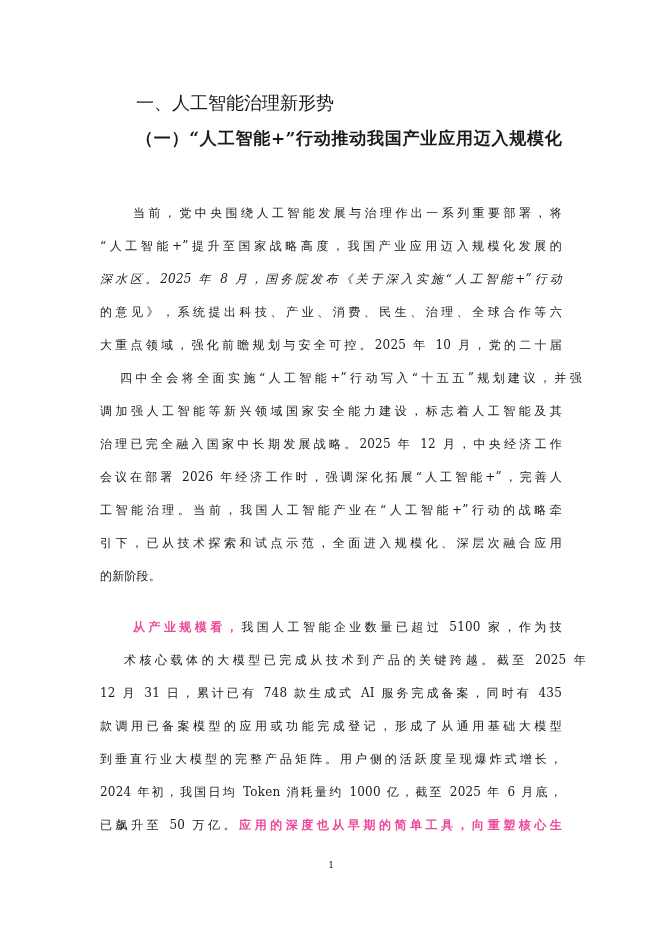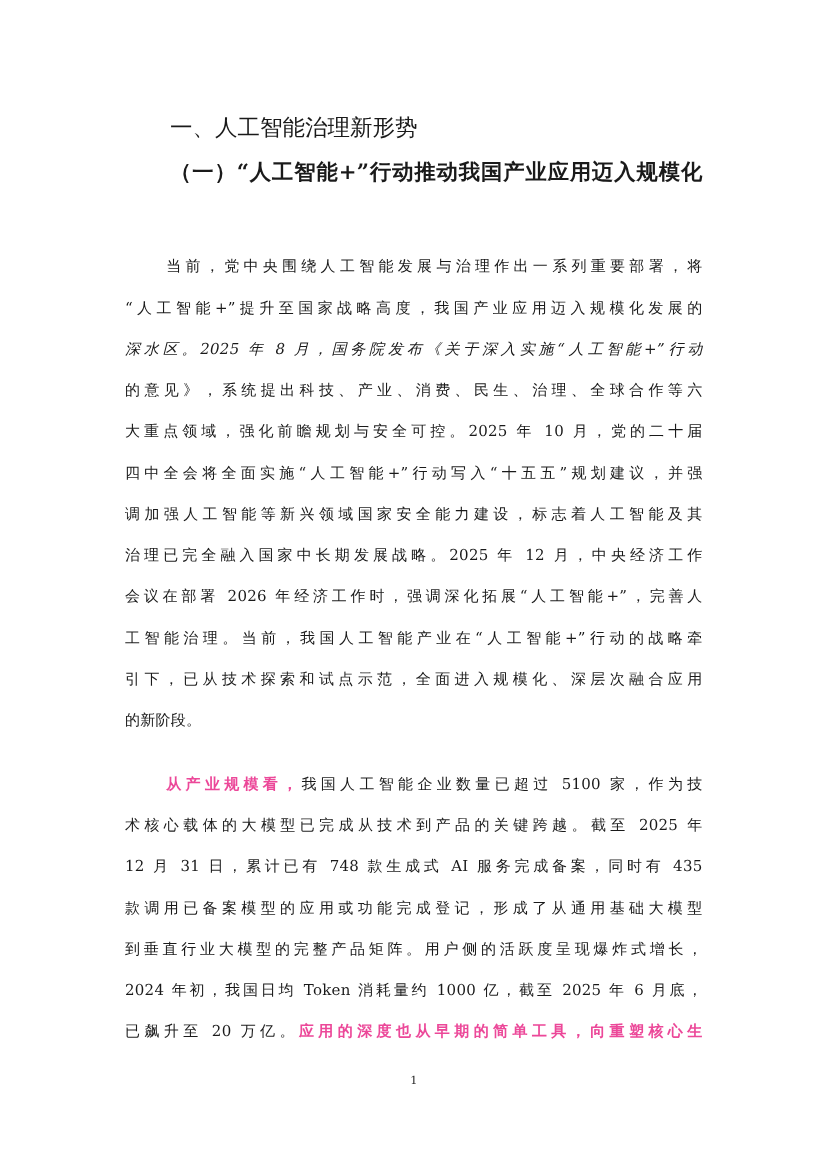--- a/index.html
+++ b/index.html
@@ -25,30 +25,30 @@
 
   <div class="h1">一、人工智能治理新形势</div>
 
   <div class="line h2 first" style="top:128px;">（一）“人工智能+”行动推动我国产业应用迈入规模化</div>
 
   <div class="line indent" style="top:203px;">当前，党中央围绕人工智能发展与治理作出一系列重要部署，将</div>
   <div class="line" style="top:236px;">“人工智能+”提升至国家战略高度，我国产业应用迈入规模化发展的</div>
   <div class="line" style="top:269px;font-style:italic;">深水区。2025 年 8 月，国务院发布《关于深入实施“人工智能+”行动</div>
   <div class="line" style="top:302px;">的意见》，系统提出科技、产业、消费、民生、治理、全球合作等六</div>
   <div class="line" style="top:335px;">大重点领域，强化前瞻规划与安全可控。2025 年 10 月，党的二十届</div>
-  <div class="line" style="top:368px;">四中全会将全面实施“人工智能+”行动写入“十五五”规划建议，并强</div>
+  <div class="line" style="top:368px;margin-left:20px;">四中全会将全面实施“人工智能+”行动写入“十五五”规划建议，并强</div>
   <div class="line" style="top:401px;">调加强人工智能等新兴领域国家安全能力建设，标志着人工智能及其</div>
   <div class="line" style="top:434px;">治理已完全融入国家中长期发展战略。2025 年 12 月，中央经济工作</div>
   <div class="line" style="top:467px;">会议在部署 2026 年经济工作时，强调深化拓展“人工智能+”，完善人</div>
   <div class="line" style="top:500px;">工智能治理。当前，我国人工智能产业在“人工智能+”行动的战略牵</div>
   <div class="line" style="top:533px;">引下，已从技术探索和试点示范，全面进入规模化、深层次融合应用</div>
   <div class="line last" style="top:566px;">的新阶段。</div>
 
   <div class="line indent" style="top:617px;"><span class="b">从产业规模看，</span><span>我国人工智能企业数量已超过 5100 家，作为技</span></div>
-  <div class="line" style="top:650px;">术核心载体的大模型已完成从技术到产品的关键跨越。截至 2025 年</div>
+  <div class="line" style="top:650px;margin-left:24px;">术核心载体的大模型已完成从技术到产品的关键跨越。截至 2025 年</div>
   <div class="line" style="top:683px;">12 月 31 日，累计已有 748 款生成式 AI 服务完成备案，同时有 435</div>
   <div class="line" style="top:716px;">款调用已备案模型的应用或功能完成登记，形成了从通用基础大模型</div>
   <div class="line" style="top:749px;">到垂直行业大模型的完整产品矩阵。用户侧的活跃度呈现爆炸式增长，</div>
   <div class="line" style="top:782px;">2024 年初，我国日均 Token 消耗量约 1000 亿，截至 2025 年 6 月底，</div>
-  <div class="line" style="top:815px;"><span>已飙升至 20 万亿。</span><span class="b">应用的深度也从早期的简单工具，向重塑核心生</span></div>
+  <div class="line" style="top:815px;"><span>已飙升至 50 万亿。</span><span class="b">应用的深度也从早期的简单工具，向重塑核心生</span></div>
 
   <div class="pagenum">1</div>
 </div>
 
 </body></html>

